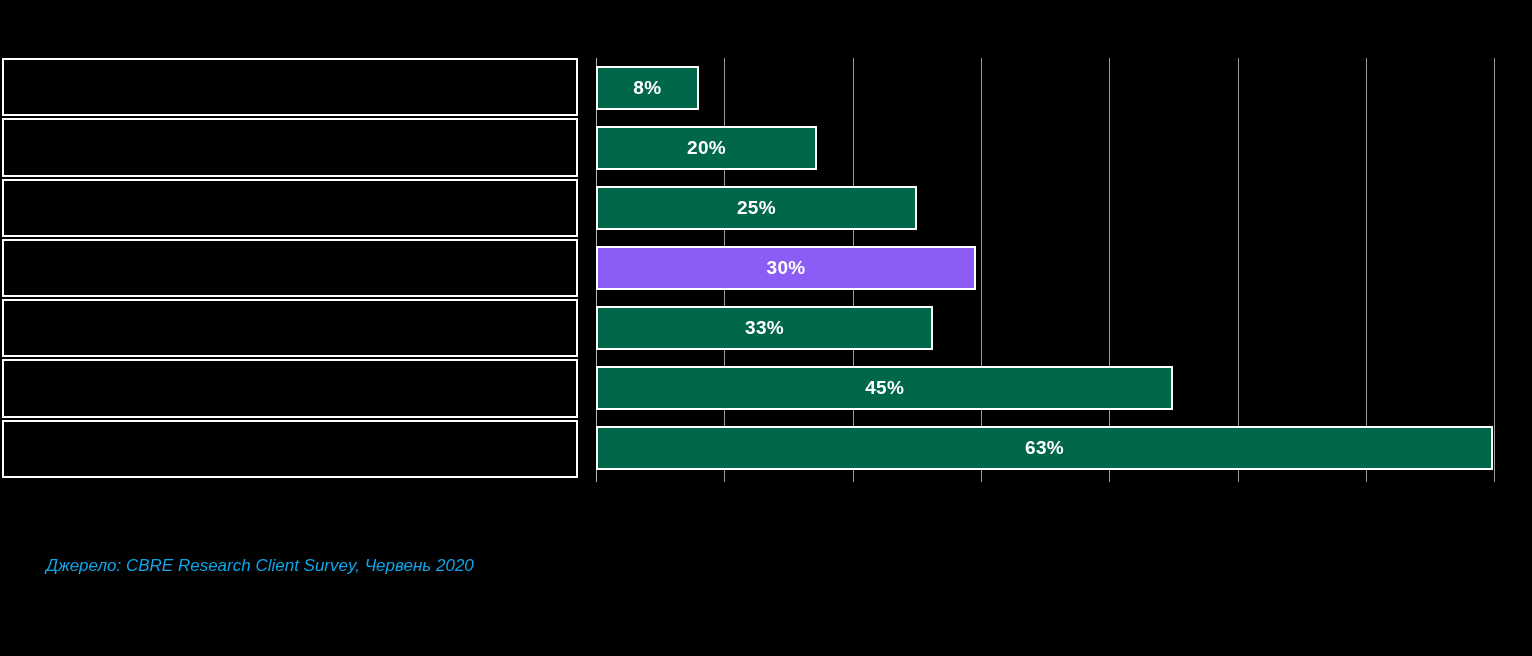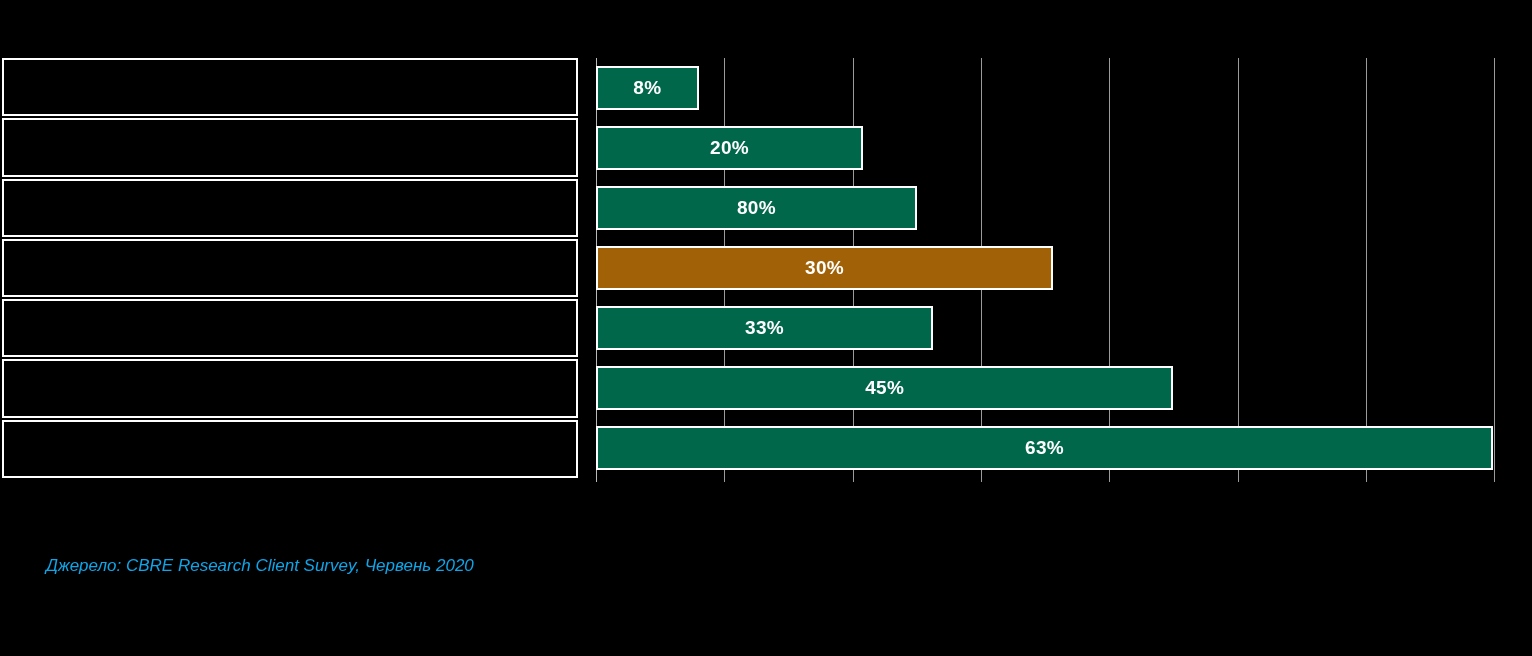--- a/index.html
+++ b/index.html
@@ -156,31 +156,31 @@
       <div class="gridline" style="left: 769.8px;"></div>
       <div class="gridline" style="left: 898.1px;"></div>
     </div>
   <div id="bars-layer">
       <div class="bar-slot">
         <div class="bar" style="width: 102.64px; background: rgb(0, 103, 75);">
           <span class="bar-value">8%</span>
         </div>
       </div>
       <div class="bar-slot">
-        <div class="bar" style="width: 267px; background: rgb(0, 103, 75); text-align: right;">
+        <div class="bar" style="width: 221px; background: rgb(0, 103, 75); text-align: right;">
           <span class="bar-value">20%</span>
         </div>
       </div>
       <div class="bar-slot">
         <div class="bar" style="width: 320.75px; background: rgb(0, 103, 75);">
-          <span class="bar-value">80%</span>
-        </div>
-      </div>
-      <div class="bar-slot">
-        <div class="bar" style="width: 457px; background: #a16207;">
+          <span class="bar-value">25%</span>
+        </div>
+      </div>
+      <div class="bar-slot">
+        <div class="bar" style="width: 380px; background: #8b5cf6;">
           <span class="bar-value">30%</span>
         </div>
       </div>
       <div class="bar-slot">
         <div class="bar" style="width: 337px; background: rgb(0, 103, 75);">
           <span class="bar-value">33%</span>
         </div>
       </div>
       <div class="bar-slot">
         <div class="bar" style="width: 577.35px; background: rgb(0, 103, 75); text-align: center;">

